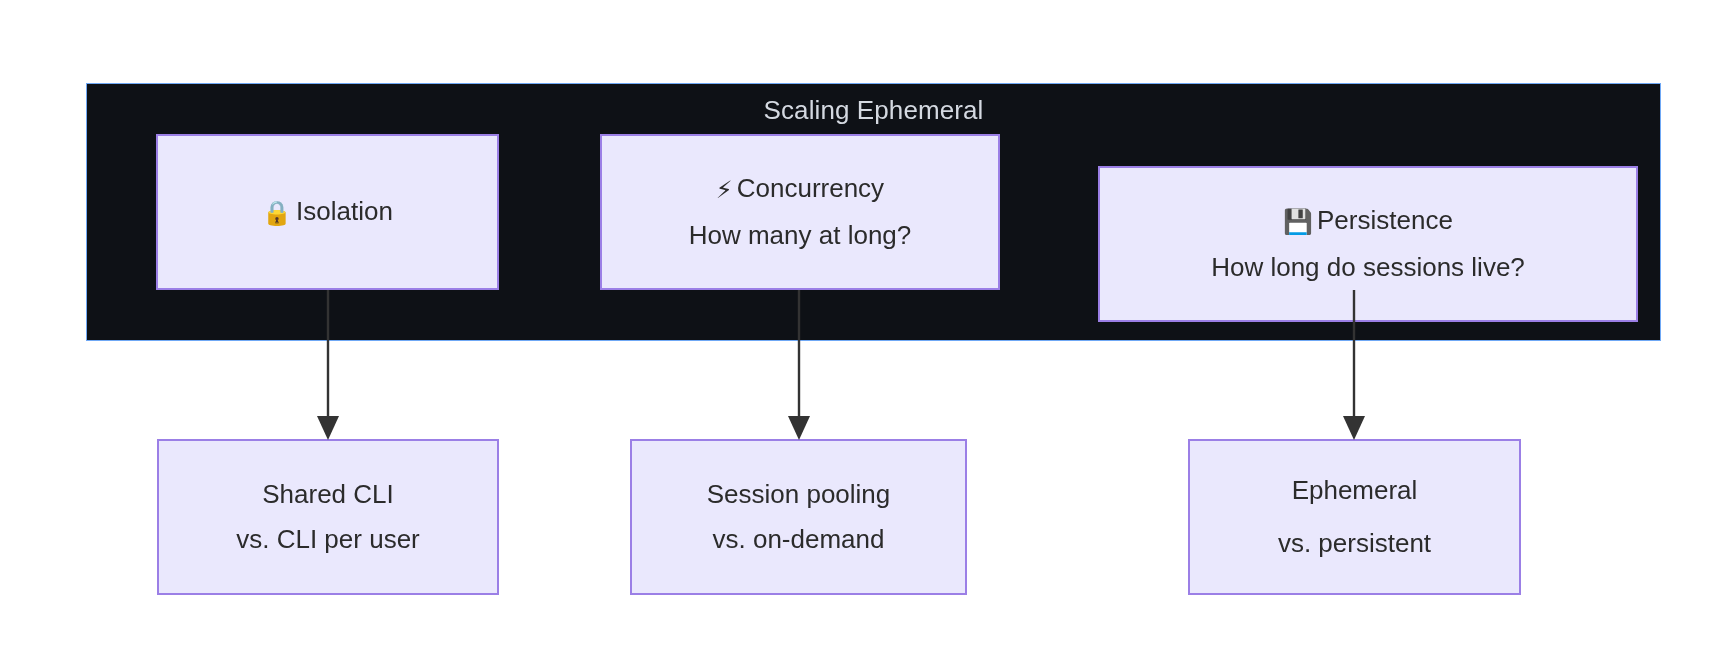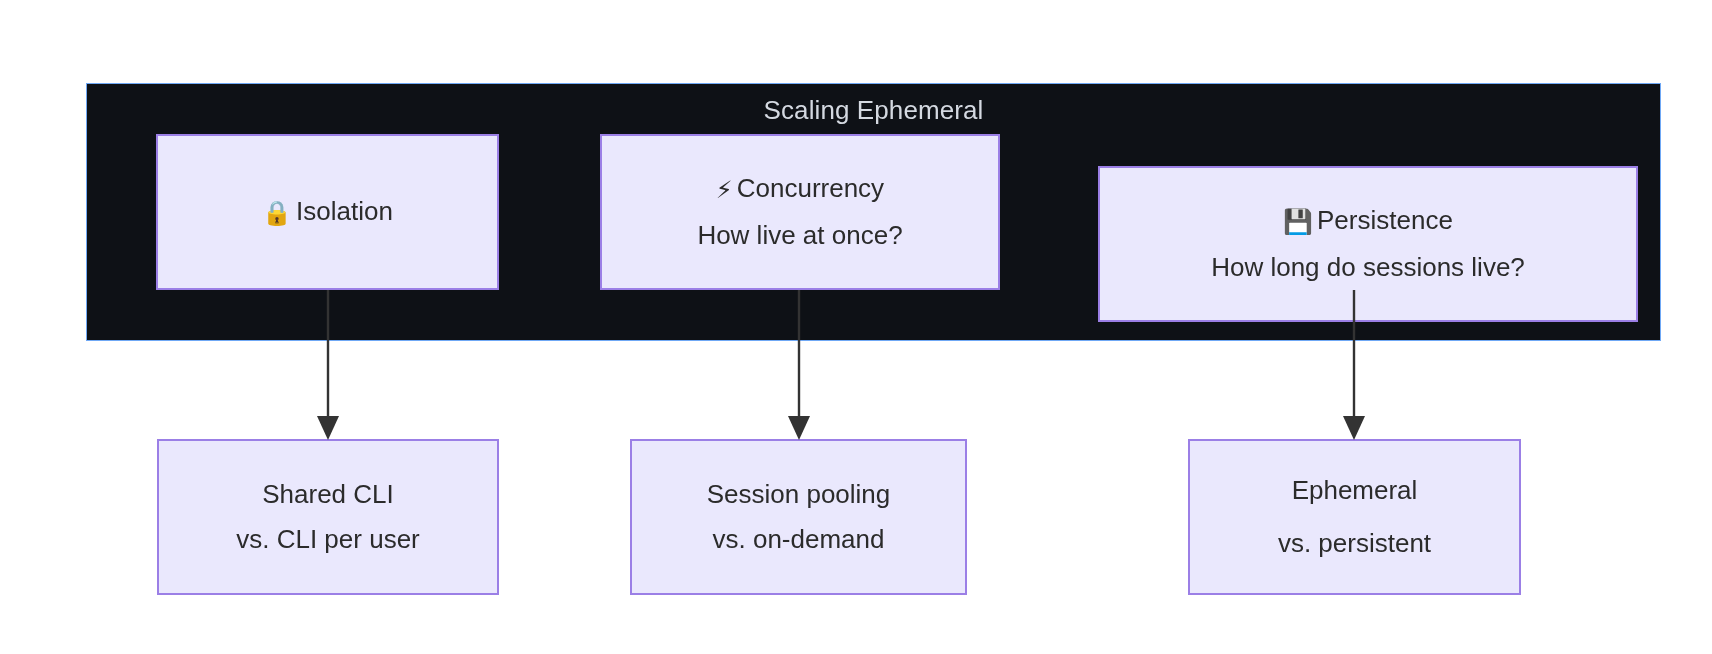--- a/index.html
+++ b/index.html
@@ -115,21 +115,21 @@
   <div class="node" id="node-isolation">
     <span class="line1">
       <span class="emoji">🔒</span><span>Isolation</span>
     </span>
   </div>
 
   <div class="node" id="node-concurrency">
     <span class="line1">
       <span class="emoji">⚡</span><span>Concurrency</span>
     </span>
-    <span class="line2">How live at once?</span>
+    <span class="line2">How many at long?</span>
   </div>
 
   <div class="node" id="node-persistence">
     <span class="line1">
       <span class="emoji">💾</span><span>Persistence</span>
     </span>
     <span class="line2">How long do sessions live?</span>
   </div>
 
   <div class="node" id="node-shared-cli">

